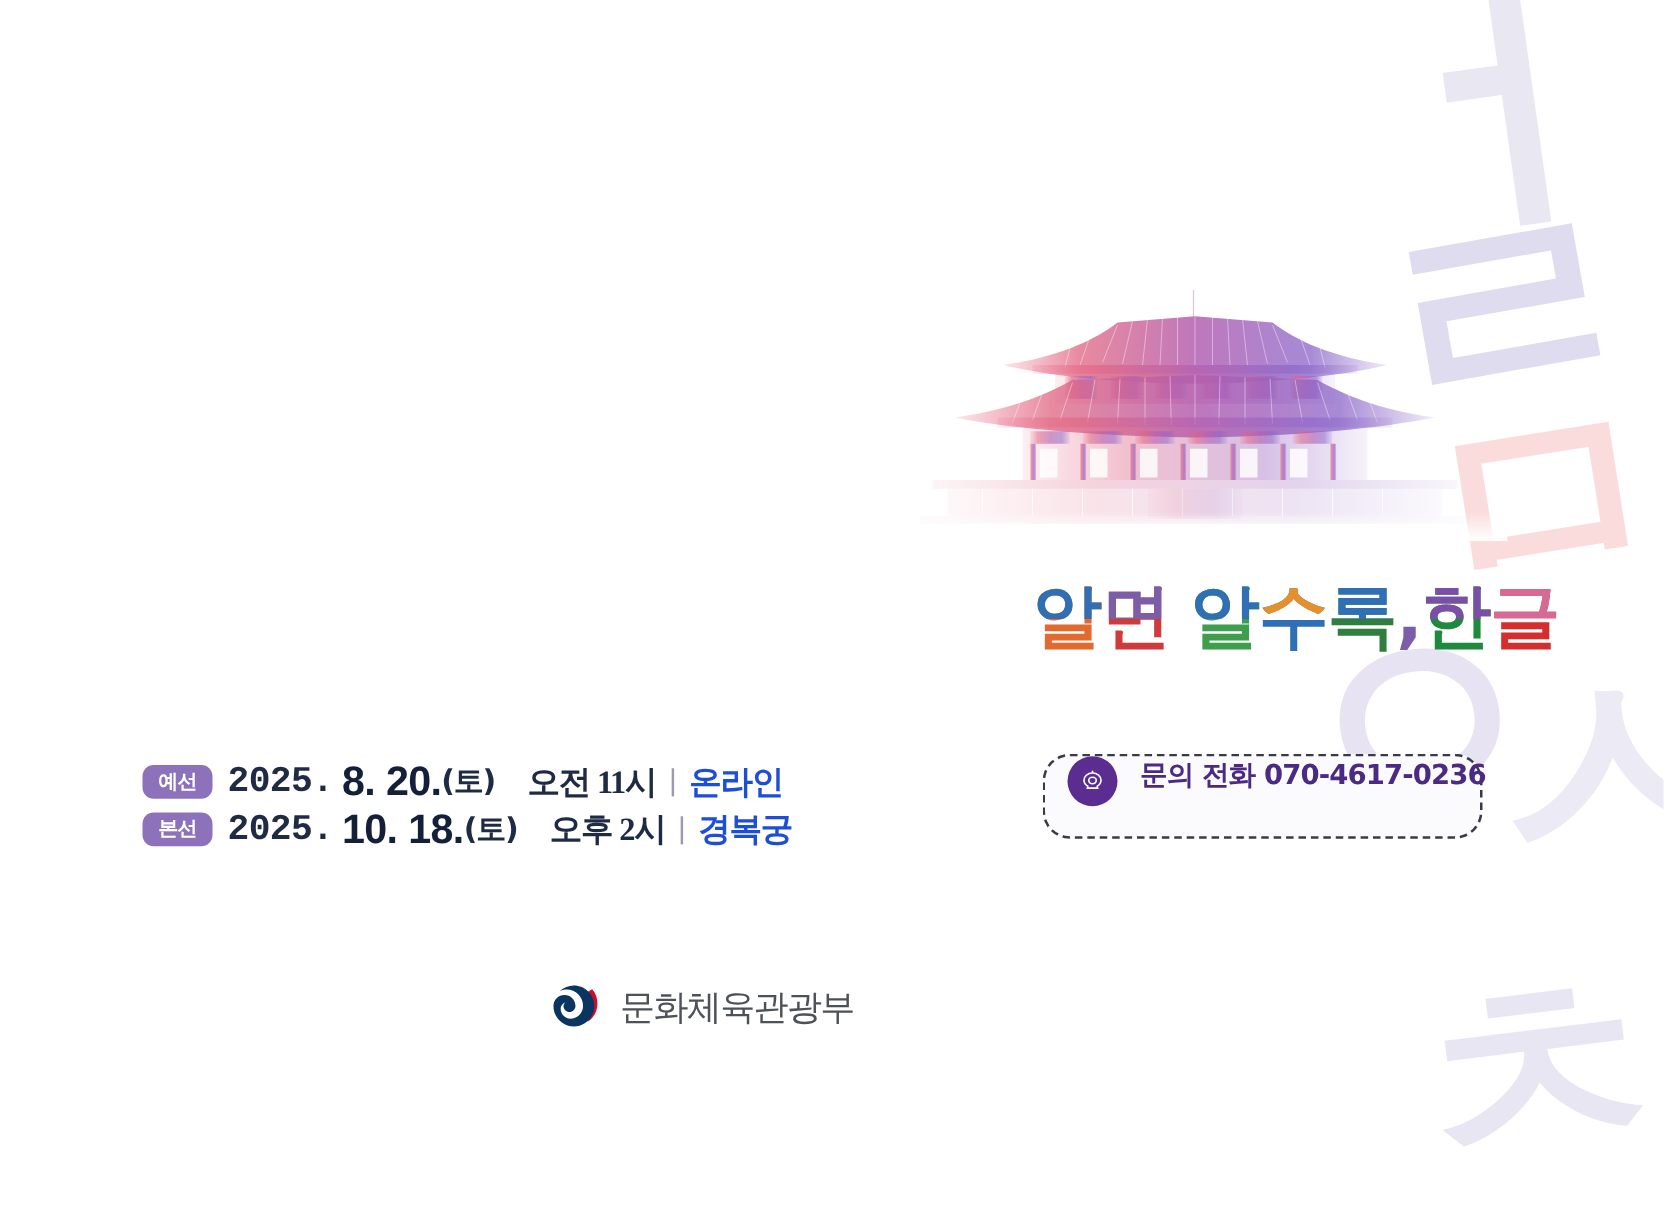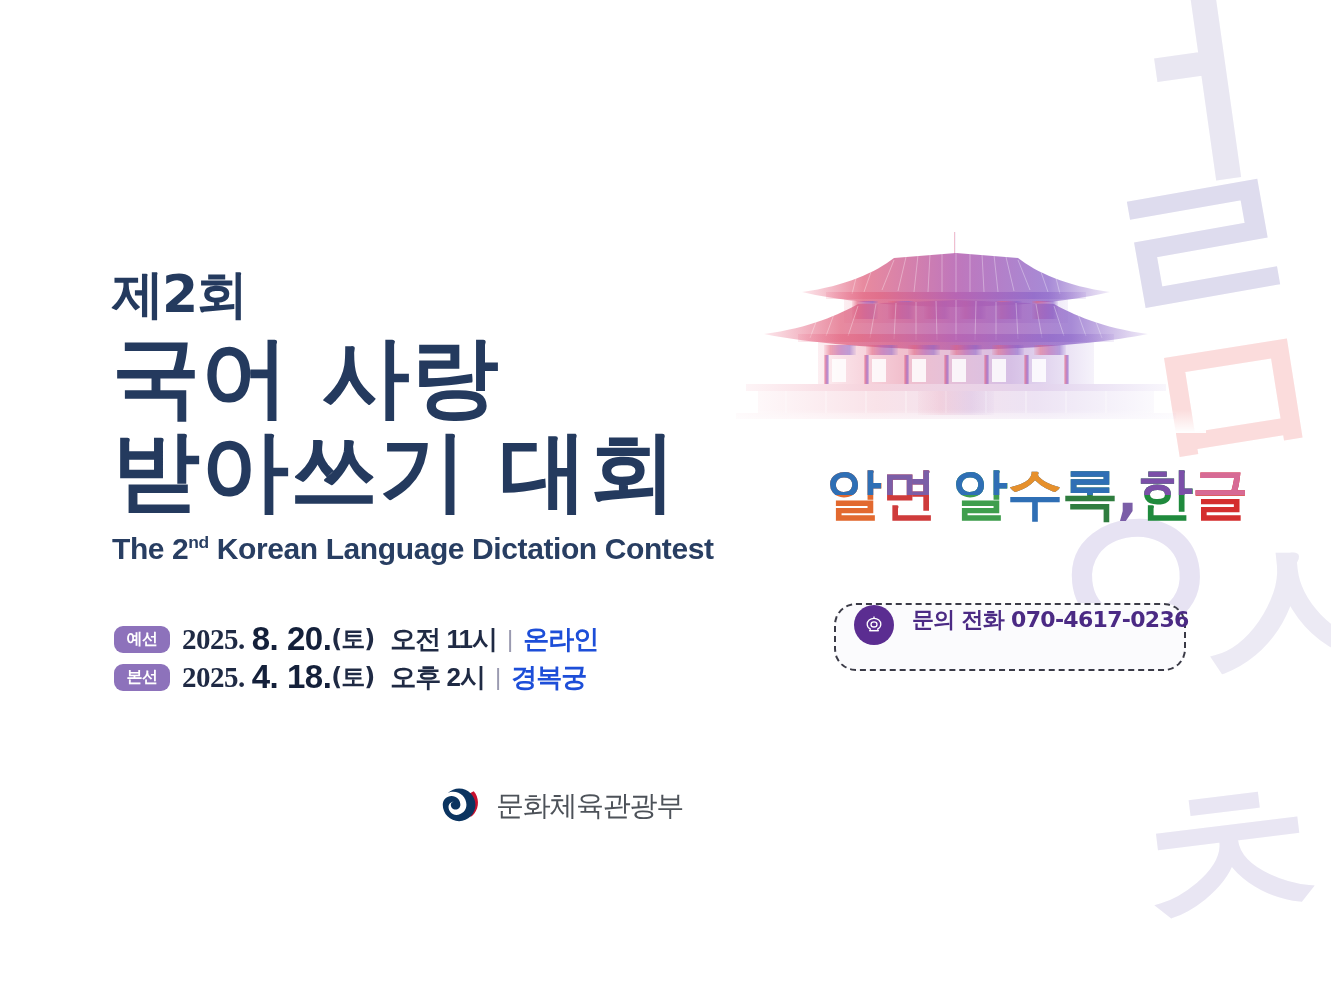--- a/index.html
+++ b/index.html
@@ -81,21 +81,21 @@
   }
   #subtitle-en sup {
     font-size: 0.58em;
     vertical-align: super;
   }
 
   
   #schedule {
     position: absolute;
     left: 114px;
-    top: 620px;
+    top: 606px;
   }
   .sched-row {
     display: flex;
     align-items: center;
     height: 38px;
     white-space: nowrap;
   }
   .sched-badge {
     display: inline-flex;
     align-items: center;
@@ -106,21 +106,21 @@
     background: #8d72bb;
     color: #ffffff;
     font-family: "DejaVu Sans", "Liberation Sans", sans-serif;
     font-size: 16px;
     font-weight: 700;
     letter-spacing: -0.6px;
     margin-right: 12px;
     flex: none;
   }
   .sched-year {
-    font-family: Liberation Serif, serif;
+    font-family: Liberation Mono, monospace;
     font-size: 29px;
     font-weight: 700;
     color: #1f2a44;
     letter-spacing: -0.5px;
   }
   .sched-date {
     font-family: "Liberation Sans", sans-serif;
     font-size: 33px;
     font-weight: 700;
     color: #14203a;
@@ -128,26 +128,26 @@
     margin-left: 7px;
   }
   .sched-day {
     font-family: "DejaVu Sans", "Liberation Sans", sans-serif;
     font-size: 24px;
     font-weight: 700;
     color: #1f2a44;
     letter-spacing: -1px;
   }
   .sched-time {
-    font-family: Liberation Sans, sans-serif;
+    font-family: Liberation Serif, serif;
     font-size: 26px;
     font-weight: 700;
     color: #1f2a44;
     letter-spacing: -1px;
-    margin-left: 16px;
+    margin-left: 26px;
   }
   .sched-sep {
     color: #9a9ab0;
     font-size: 24px;
     font-weight: 400;
     margin: 0 10px;
   }
   .sched-place {
     font-family: "DejaVu Sans", "Liberation Sans", sans-serif;
     font-size: 26px;
@@ -369,43 +369,35 @@
           <path d="M400,163 L400,185"></path>
       </g>
 
       <rect x="212" y="163" width="76" height="24" fill="url(#pgsoft)" opacity="0.35"></rect>
       <rect x="30" y="185" width="440" height="6" fill="url(#pgsoft)" opacity="0.35"></rect>
 
       <rect x="0" y="120" width="500" height="85" fill="url(#vfade)"></rect>
     </svg>
   </div>
 
-  <div id="left-block">
-    <div id="edition">제2회</div>
-    <div class="title-line">국어 사랑</div>
-    <div class="title-line">받아쓰기 대회</div>
-    <div id="subtitle-en">
-      <span>The 2</span><sup>nd</sup><span> Korean Language Dictation Contest</span>
-    </div>
-  </div>
 
   <div id="schedule">
     <div class="sched-row">
       <span class="sched-badge">예선</span>
       <span class="sched-year">2025.</span>
       <span class="sched-date">8. 20.</span>
       <span class="sched-day">(토)</span>
       <span class="sched-time">오전 11시</span>
       <span class="sched-sep">|</span>
       <span class="sched-place">온라인</span>
     </div>
     <div class="sched-row">
       <span class="sched-badge">본선</span>
       <span class="sched-year">2025.</span>
-      <span class="sched-date">4. 18.</span>
+      <span class="sched-date">10. 18.</span>
       <span class="sched-day">(토)</span>
       <span class="sched-time">오후 2시</span>
       <span class="sched-sep">|</span>
       <span class="sched-place">경복궁</span>
     </div>
   </div>
 
   <div id="slogan"><span class="sg" style="position: relative; color: rgb(226, 105, 47);">알<span style="position: absolute; left: 0px; top: 0px; color: rgb(47, 111, 181); clip-path: inset(0px 0px 48%); pointer-events: none;">알</span></span><span class="sg" style="position: relative; color: rgb(207, 59, 59);">면<span style="position: absolute; left: 0px; top: 0px; color: rgb(123, 94, 167); clip-path: inset(0px 0px 48%); pointer-events: none;">면</span></span><span class="sg" style="width: 16px;">&nbsp;</span><span class="sg" style="position: relative; color: rgb(63, 158, 77);">알<span style="position: absolute; left: 0px; top: 0px; color: rgb(47, 111, 181); clip-path: inset(0px 0px 48%); pointer-events: none;">알</span></span><span class="sg" style="position: relative; color: rgb(47, 111, 181);">수<span style="position: absolute; left: 0px; top: 0px; color: rgb(230, 144, 44); clip-path: inset(0px 0px 48%); pointer-events: none;">수</span></span><span class="sg" style="position: relative; color: rgb(47, 125, 63);">록<span style="position: absolute; left: 0px; top: 0px; color: rgb(47, 111, 181); clip-path: inset(0px 0px 48%); pointer-events: none;">록</span></span><span class="sg" style="position: relative; color: rgb(123, 94, 167);">,<span style="position: absolute; left: 0px; top: 0px; color: rgb(123, 94, 167); clip-path: inset(0px 0px 48%); pointer-events: none;">,</span></span><span class="sg" style="position: relative; color: rgb(31, 138, 61);">한<span style="position: absolute; left: 0px; top: 0px; color: rgb(123, 79, 168); clip-path: inset(0px 0px 48%); pointer-events: none;">한</span></span><span class="sg" style="position: relative; color: rgb(212, 46, 46);">글<span style="position: absolute; left: 0px; top: 0px; color: rgb(215, 106, 149); clip-path: inset(0px 0px 48%); pointer-events: none;">글</span></span></div>
 
   <div id="contact-box">

